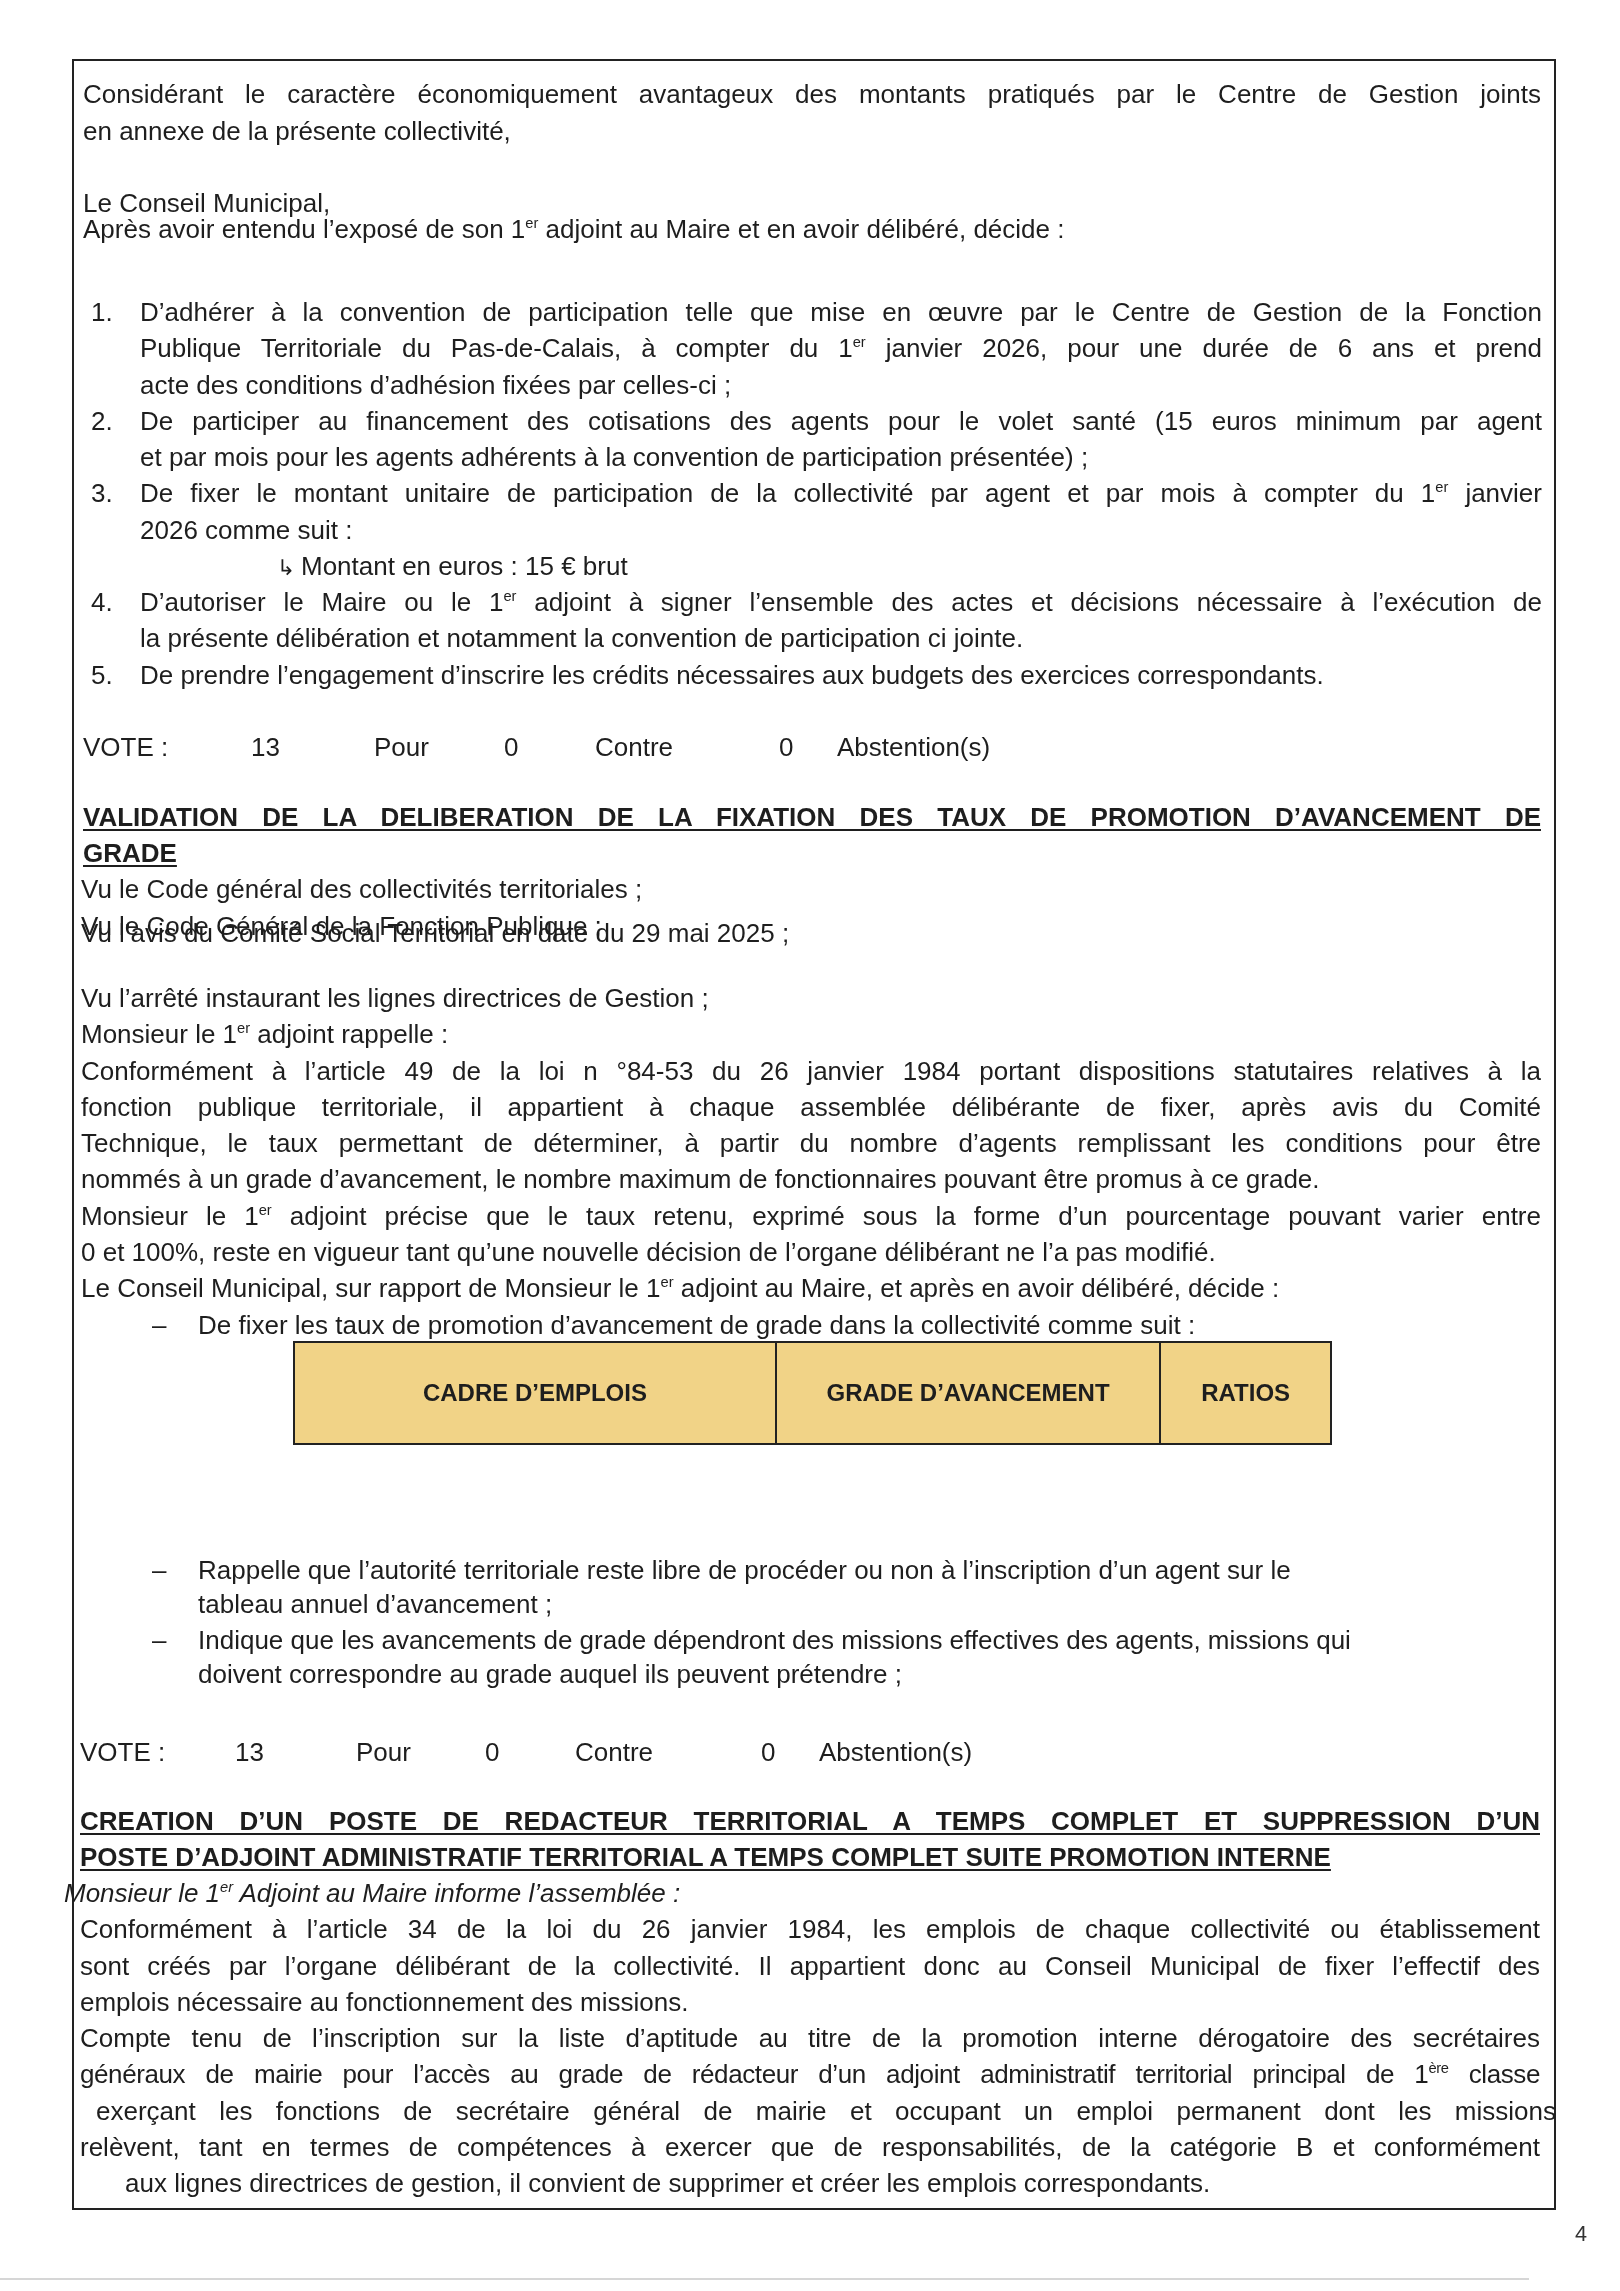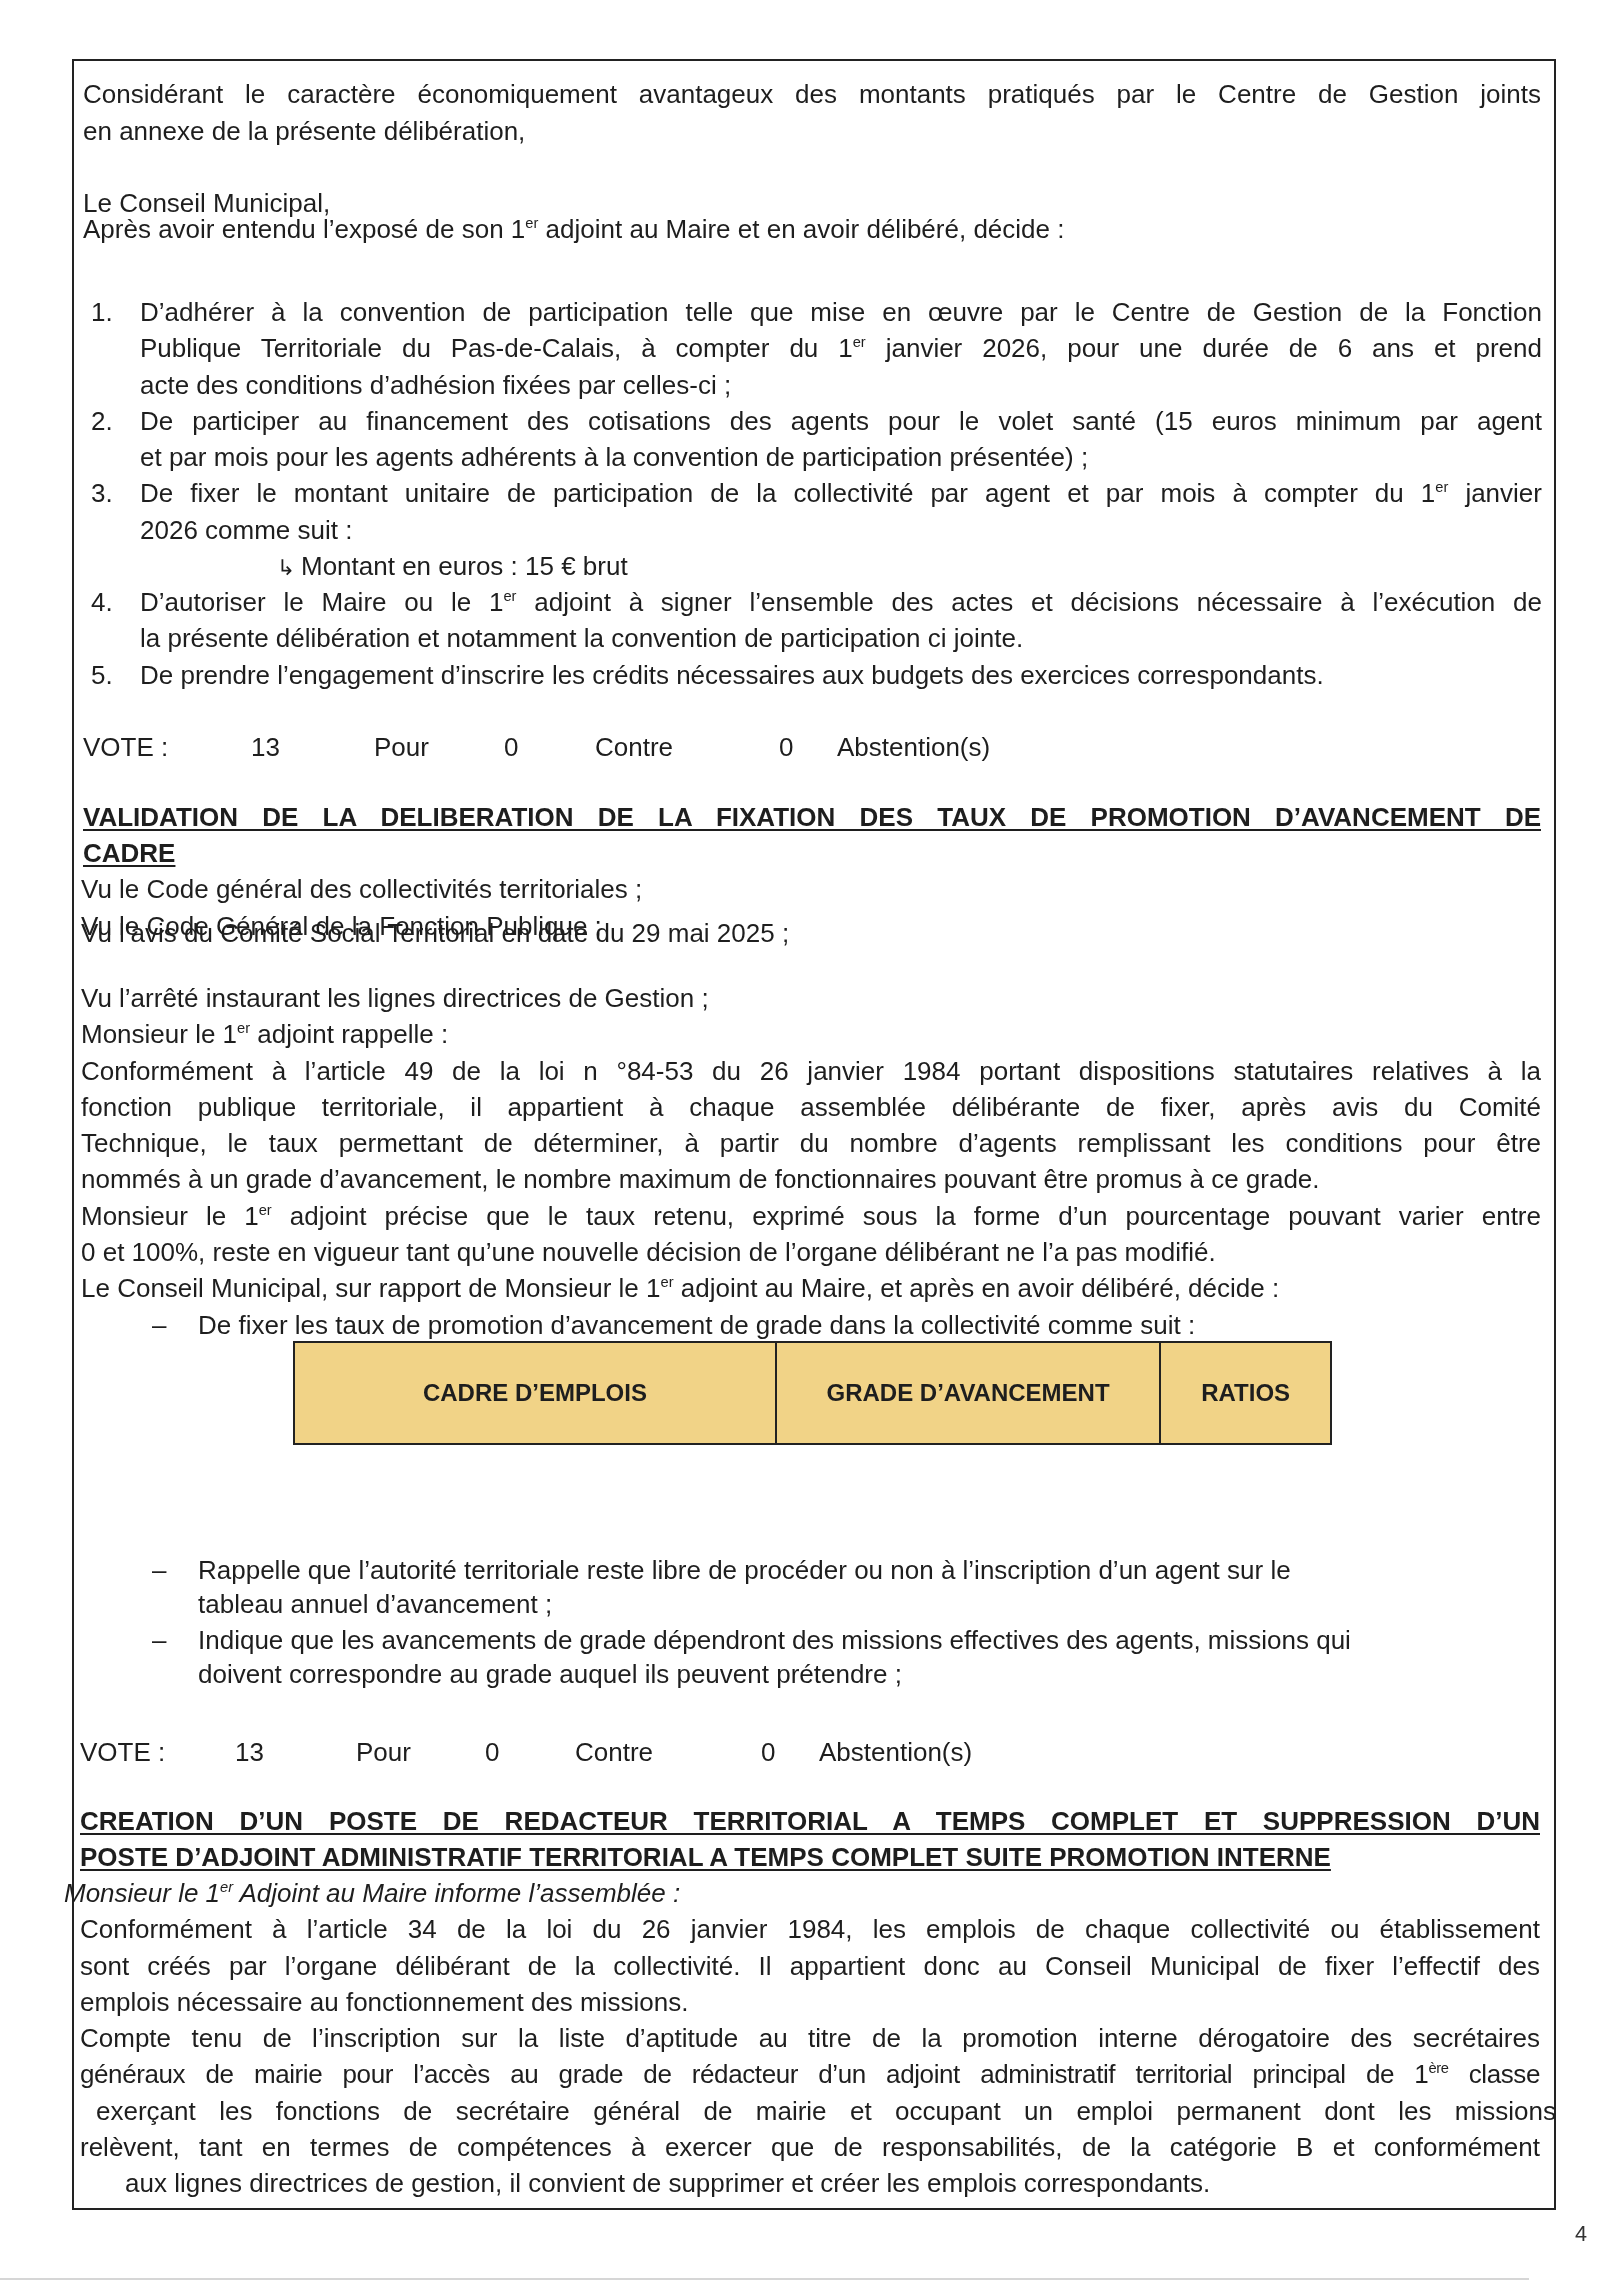--- a/index.html
+++ b/index.html
@@ -22,21 +22,21 @@
   .pageno { position: absolute; left: 1575px; top: 2221px; font-size: 21.6px; color: #333; }
   .scanline { position: absolute; left: 0; top: 2278px; width: 1529px; height: 2px; background: #d6d6d6; }
   .v { position: absolute; font-size: 26px; line-height: 36px; }
 </style>
 </head>
 <body>
 
 <div class="frame"></div>
 
 <div class="ln j" style="left:83px;top:76px;width:1458px;">Considérant le caractère économiquement avantageux des montants pratiqués par le Centre de Gestion joints</div>
-<div class="ln" style="left:83px;top:113px;">en annexe de la présente délibération,</div>
+<div class="ln" style="left:83px;top:113px;">en annexe de la présente collectivité,</div>
 <div class="ln" style="left:83px;top:185px;">Le Conseil Municipal,</div>
 <div class="ln" style="left:83px;top:211px;"><span>Après avoir entendu l’exposé de son 1</span><sup>er</sup><span> adjoint au Maire et en avoir délibéré, décide :</span></div>
 
 <div class="num" style="left:91px;top:294px;">1.</div>
 <div class="ln j" style="left:140px;top:294px;width:1402px;">D’adhérer à la convention de participation telle que mise en œuvre par le Centre de Gestion de la Fonction</div>
 <div class="ln j" style="left:140px;top:330px;width:1402px;"><span>Publique Territoriale du Pas-de-Calais, à compter du 1</span><sup>er</sup><span> janvier 2026, pour une durée de 6 ans et prend</span></div>
 <div class="ln" style="left:140px;top:367px;">acte des conditions d’adhésion fixées par celles-ci ;</div>
 
 <div class="num" style="left:91px;top:403px;">2.</div>
 <div class="ln j" style="left:140px;top:403px;width:1402px;">De participer au financement des cotisations des agents pour le volet santé (15 euros minimum par agent</div>
@@ -58,21 +58,21 @@
   <div class="v" style="left:83px;top:729px;">VOTE :</div>
   <div class="v" style="left:251px;top:729px;">13</div>
   <div class="v" style="left:374px;top:729px;">Pour</div>
   <div class="v" style="left:504px;top:729px;">0</div>
   <div class="v" style="left:595px;top:729px;">Contre</div>
   <div class="v" style="left:779px;top:729px;">0</div>
   <div class="v" style="left:837px;top:729px;">Abstention(s)</div>
 </div>
 
 <div class="ln h j" style="left:83px;top:799px;width:1458px;">VALIDATION DE LA DELIBERATION DE LA FIXATION DES TAUX DE PROMOTION D’AVANCEMENT DE</div>
-<div class="ln h" style="left:83px;top:835px;">CADRE</div>
+<div class="ln h" style="left:83px;top:835px;">GRADE</div>
 <div class="ln" style="left:81px;top:871px;">Vu le Code général des collectivités territoriales ;</div>
 <div class="ln" style="left:81px;top:908px;">Vu le Code Général de la Fonction Publique ;</div>
 <div class="ln" style="left:81px;top:915px;">Vu l’avis du Comité Social Territorial en date du 29 mai 2025 ;</div>
 <div class="ln" style="left:81px;top:980px;">Vu l’arrêté instaurant les lignes directrices de Gestion ;</div>
 <div class="ln" style="left:81px;top:1016px;"><span>Monsieur le 1</span><sup>er</sup><span> adjoint rappelle :</span></div>
 <div class="ln j" style="left:81px;top:1053px;width:1460px;">Conformément à l’article 49 de la loi n °84-53 du 26 janvier 1984 portant dispositions statutaires relatives à la</div>
 <div class="ln j" style="left:81px;top:1089px;width:1460px;">fonction publique territoriale, il appartient à chaque assemblée délibérante de fixer, après avis du Comité</div>
 <div class="ln j" style="left:81px;top:1125px;width:1460px;">Technique, le taux permettant de déterminer, à partir du nombre d’agents remplissant les conditions pour être</div>
 <div class="ln" style="left:81px;top:1161px;">nommés à un grade d’avancement, le nombre maximum de fonctionnaires pouvant être promus à ce grade.</div>
 <div class="ln j" style="left:81px;top:1198px;width:1460px;"><span>Monsieur le 1</span><sup>er</sup><span> adjoint précise que le taux retenu, exprimé sous la forme d’un pourcentage pouvant varier entre</span></div>

